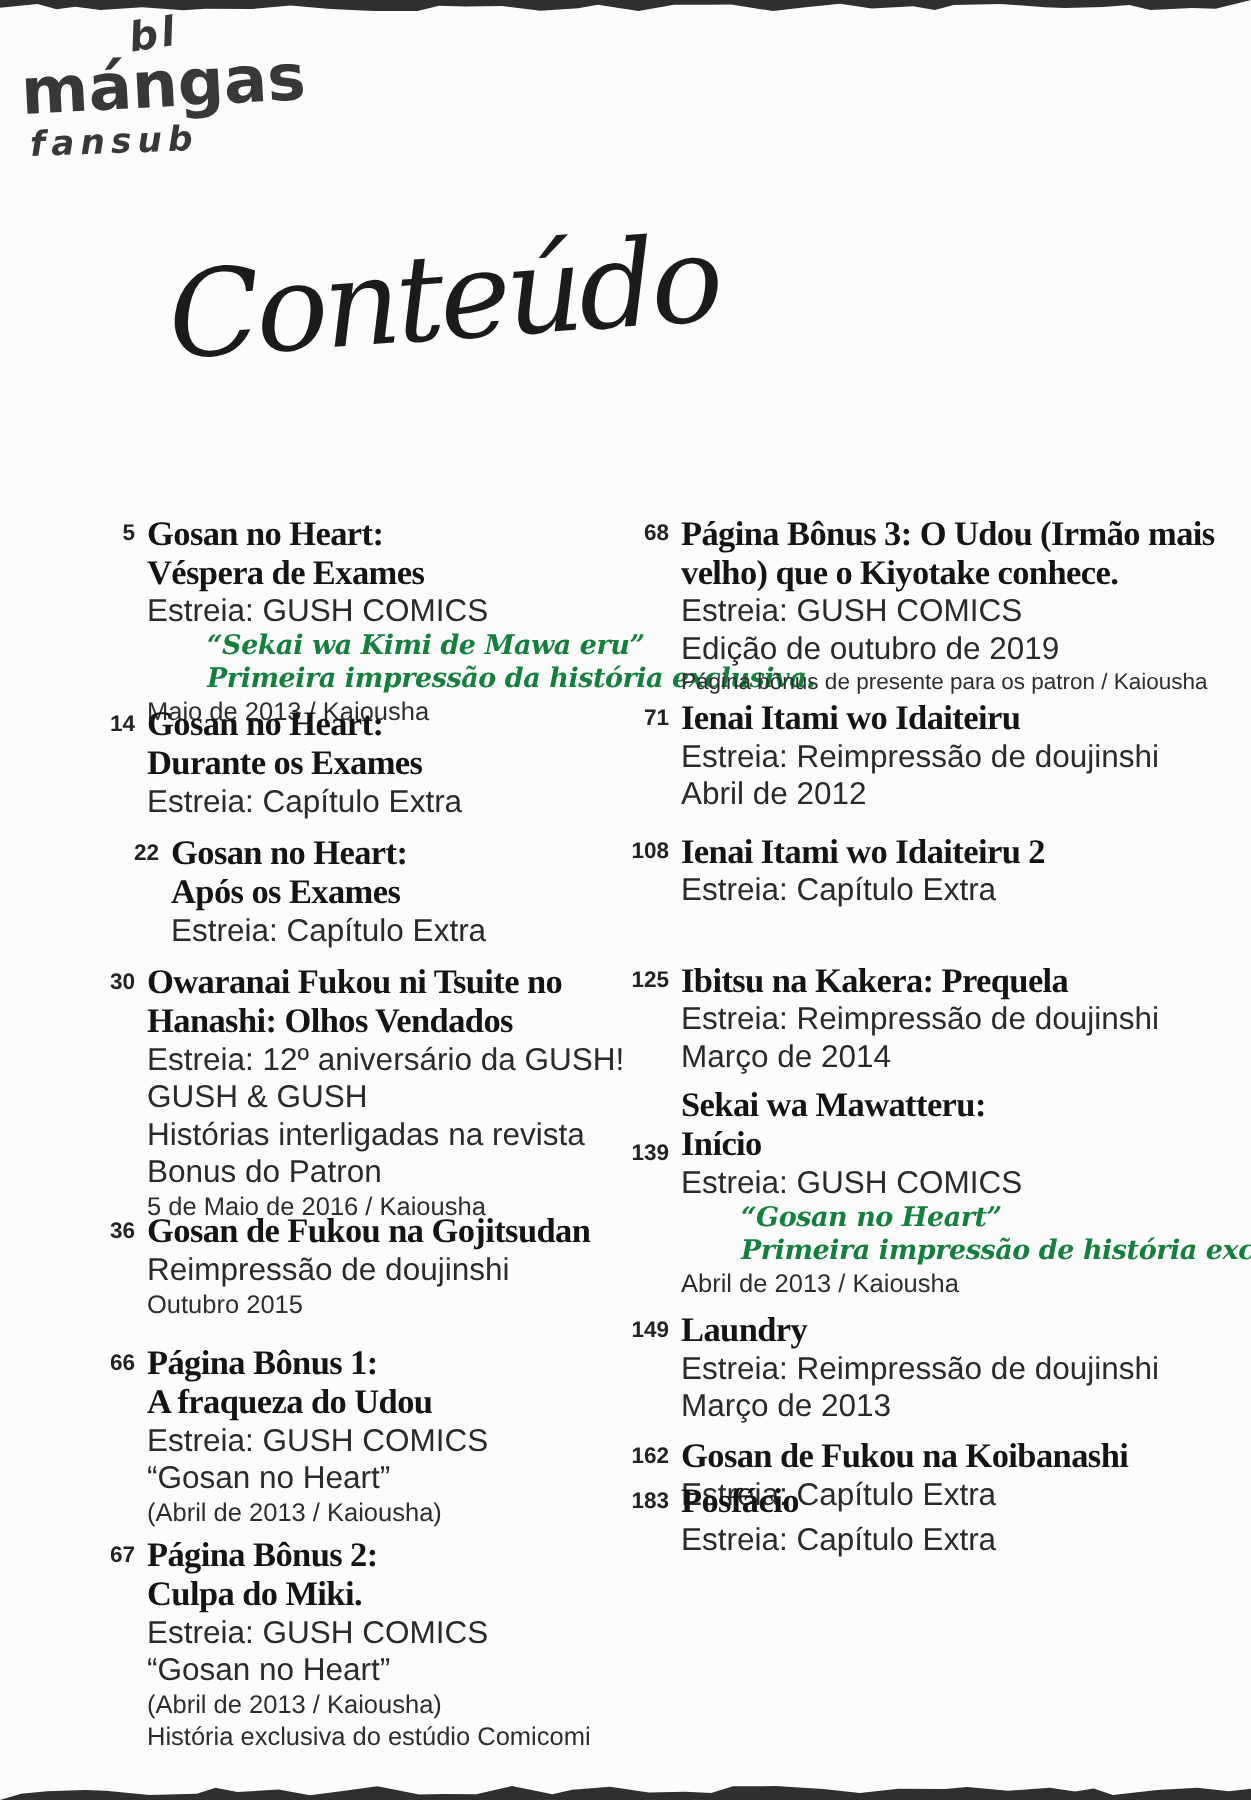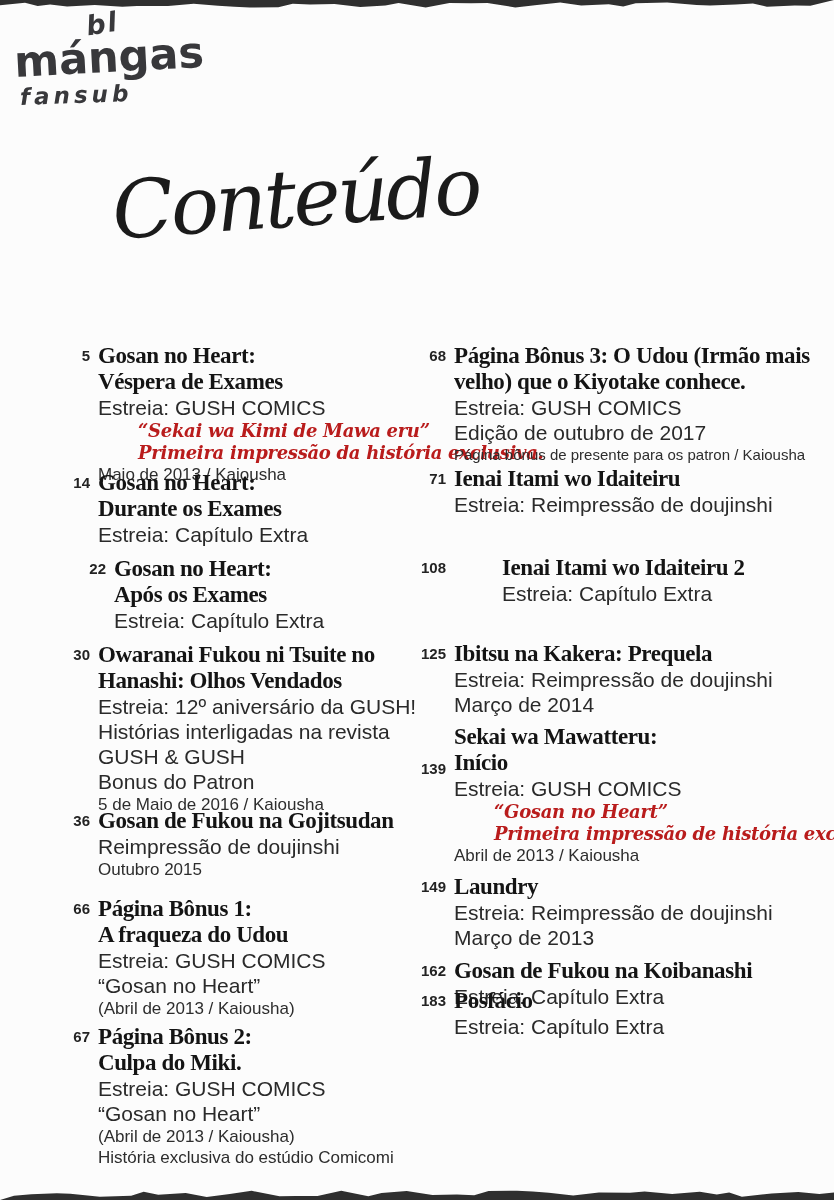--- a/index.html
+++ b/index.html
@@ -36,21 +36,21 @@
   
   .entry{position:absolute;display:flex;align-items:flex-start;}
   .entry .num{
     font:700 15px "Liberation Sans",sans-serif;color:#232323;
     text-align:right;padding-top:4px;flex:0 0 auto;
   }
   .entry .body{margin-left:8px;flex:1 1 auto;}
   .entry .body > div{white-space:nowrap;}
   .line-title{font:700 23px "Liberation Serif",serif;line-height:26px;letter-spacing:-0.4px;color:#141414;}
   .line-sans{font:400 21px "Liberation Sans",sans-serif;line-height:25px;color:#2a2a2a;}
-  .line-script{font:italic 700 18px "DejaVu Serif",serif;line-height:22px;color:#b91c1c;padding-left:40px;letter-spacing:-0.3px;}
+  .line-script{font:italic 700 18px "DejaVu Serif",serif;line-height:22px;color:#15803d;padding-left:40px;letter-spacing:-0.3px;}
   .line-small{font:400 17px "Liberation Sans",sans-serif;line-height:21px;color:#2d2d2d;}
   .line-xsmall{font:400 15px "Liberation Sans",sans-serif;line-height:19px;color:#2d2d2d;}
 </style>
 </head>
 <body>
 
 <div id="page">
 
   <svg class="edge edge-top" id="edge-top" width="834" height="9">
     <polygon fill="#2f2f2f" points="0,0 834,0 810.4,5.8 794.7,5.4 766.9,6.7 752.9,3.4 735.5,4.6 710.1,5.4 696.6,4.9 667.1,2.6 635.7,3.3 623.2,6.6 608.7,4.2 581.2,5.6 560.2,2.5 537.0,4.9 515.3,7.4 487.4,3.0 471.1,3.2 449.4,3.1 425.7,7.4 398.5,3.1 385.4,5.5 360.2,7.1 334.5,4.0 310.0,4.4 292.7,3.8 278.3,7.3 249.8,7.4 234.3,6.7 218.1,5.8 193.7,3.7 168.0,6.0 136.9,5.9 122.3,6.8 94.8,4.9 67.1,6.6 50.1,4.5 37.7,6.1 25.0,2.7 0.0,5.2"></polygon>
@@ -94,22 +94,22 @@
         <div class="line-title">Após os Exames</div>
         <div class="line-sans">Estreia: Capítulo Extra</div>
       </div>
     </div>
     <div class="entry" style="left: 64px; top: 642px; width: 352px;">
       <div class="num" style="width: 26px;">30</div>
       <div class="body">
         <div class="line-title">Owaranai Fukou ni Tsuite no</div>
         <div class="line-title">Hanashi: Olhos Vendados</div>
         <div class="line-sans">Estreia: 12º aniversário da GUSH!</div>
+        <div class="line-sans">GUSH &amp; GUSH</div>
         <div class="line-sans">Histórias interligadas na revista</div>
-        <div class="line-sans">GUSH &amp; GUSH</div>
         <div class="line-sans">Bonus do Patron</div>
         <div class="line-small">5 de Maio de 2016 / Kaiousha</div>
       </div>
     </div>
     <div class="entry" style="left: 64px; top: 808px; width: 352px;">
       <div class="num" style="width: 26px;">36</div>
       <div class="body">
         <div class="line-title">Gosan de Fukou na Gojitsudan</div>
         <div class="line-sans">Reimpressão de doujinshi</div>
         <div class="line-small">Outubro 2015</div>
@@ -135,32 +135,33 @@
         <div class="line-small">(Abril de 2013 / Kaiousha)</div>
         <div class="line-small">História exclusiva do estúdio Comicomi</div>
       </div>
     </div>
     <div class="entry" style="left: 414px; top: 343px; width: 414px;">
       <div class="num" style="width: 32px;">68</div>
       <div class="body">
         <div class="line-title">Página Bônus 3: O Udou (Irmão mais</div>
         <div class="line-title">velho) que o Kiyotake conhece.</div>
         <div class="line-sans">Estreia: GUSH COMICS</div>
-        <div class="line-sans">Edição de outubro de 2017</div>
+        <div class="line-sans">Edição de outubro de 2019</div>
         <div class="line-xsmall">Página bônus de presente para os patron / Kaiousha</div>
       </div>
     </div>
     <div class="entry" style="left: 414px; top: 466px; width: 414px;">
       <div class="num" style="width: 32px;">71</div>
       <div class="body">
         <div class="line-title">Ienai Itami wo Idaiteiru</div>
         <div class="line-sans">Estreia: Reimpressão de doujinshi</div>
-      </div>
-    </div>
-    <div class="entry" style="left: 414px; top: 555px; width: 414px; gap: 48px;">
+        <div class="line-sans">Abril de 2012</div>
+      </div>
+    </div>
+    <div class="entry" style="left: 414px; top: 555px; width: 414px;">
       <div class="num" style="width: 32px;">108</div>
       <div class="body">
         <div class="line-title">Ienai Itami wo Idaiteiru 2</div>
         <div class="line-sans">Estreia: Capítulo Extra</div>
       </div>
     </div>
     <div class="entry" style="left: 414px; top: 641px; width: 414px;">
       <div class="num" style="width: 32px;">125</div>
       <div class="body">
         <div class="line-title">Ibitsu na Kakera: Prequela</div>

